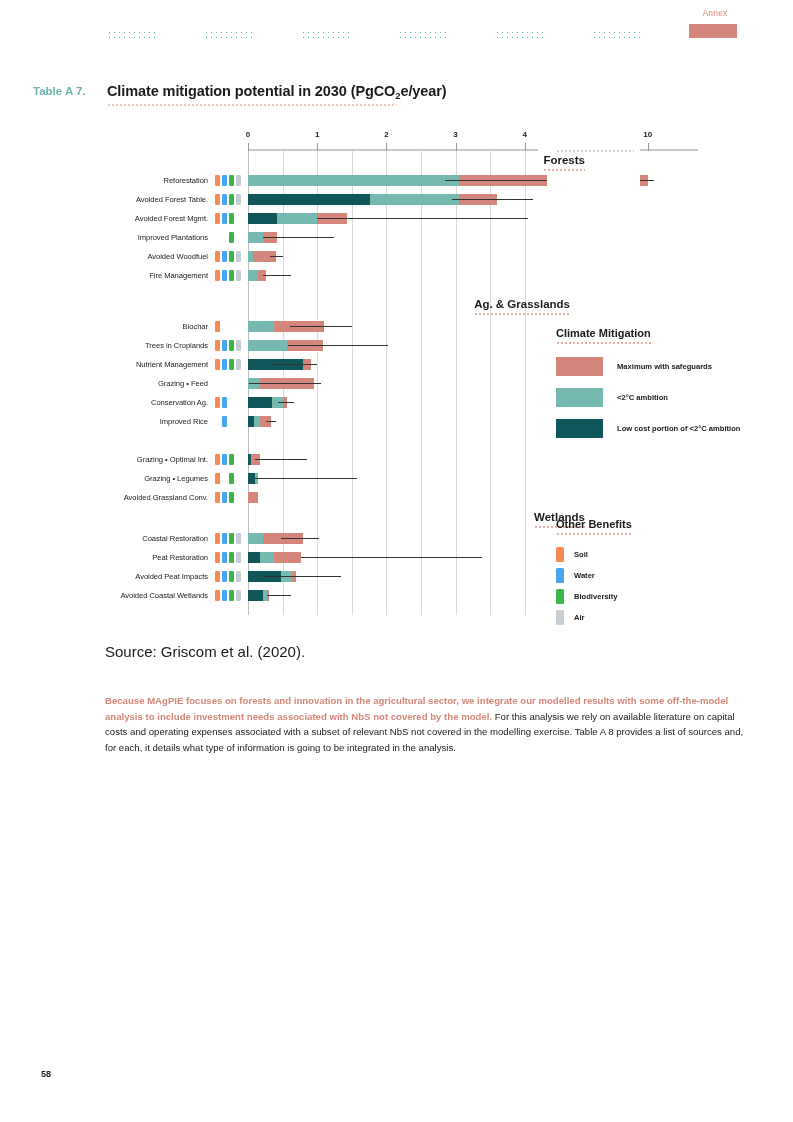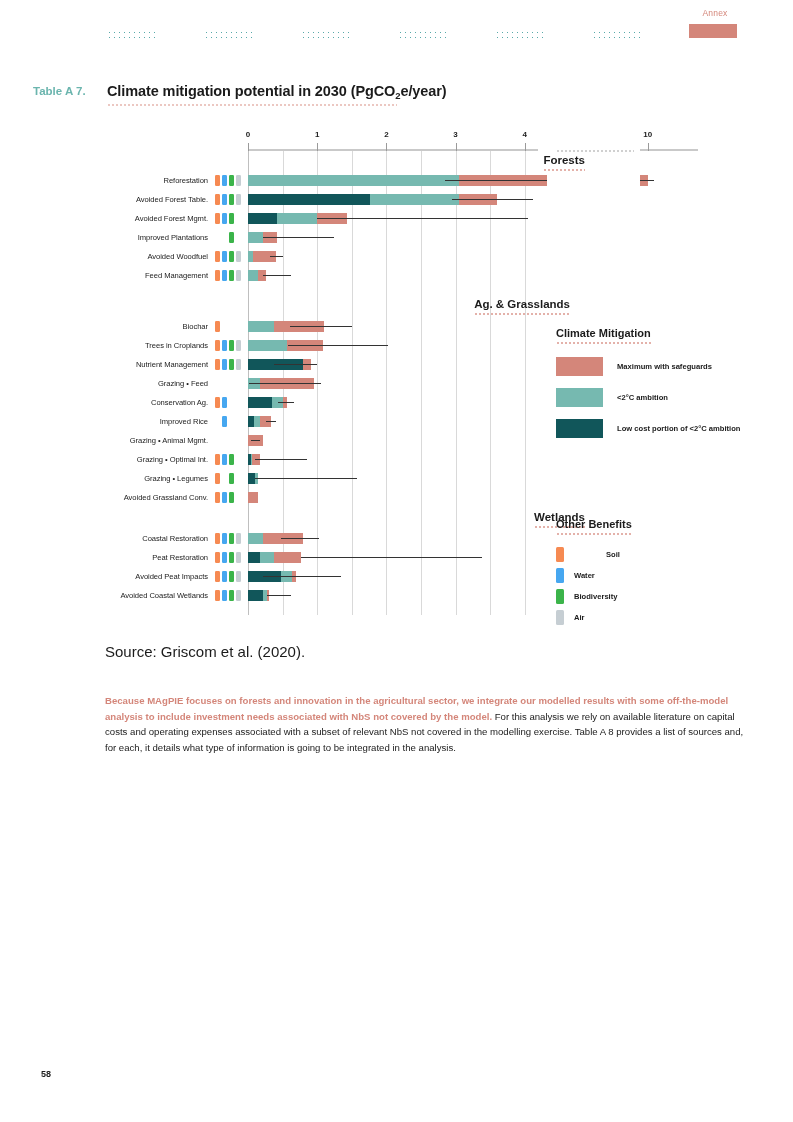--- a/index.html
+++ b/index.html
@@ -193,21 +193,21 @@
         <div class="sw s0" style="background: rgb(246, 138, 82);"></div>
         <div class="sw s1" style="background: rgb(70, 167, 240);"></div>
         <div class="sw s2" style="background: rgb(59, 180, 74);"></div>
         <div class="sw s3" style="background: rgb(198, 206, 211);"></div>
       </div>
       <div class="seg" style="left: 252.844px; width: 22.836px; background: rgb(212, 134, 122);"></div>
       <div class="seg" style="left: 248px; width: 4.844px; background: rgb(118, 185, 176);"></div>
       <div class="errbar" style="left: 270.144px; width: 12.456px;"></div>
     </div>
     <div class="row" style="top: 139px;">
-      <div class="rowlab">Feed Management</div>
+      <div class="rowlab">Fire Management</div>
       <div class="swatches">
         <div class="sw s0" style="background: rgb(246, 138, 82);"></div>
         <div class="sw s1" style="background: rgb(70, 167, 240);"></div>
         <div class="sw s2" style="background: rgb(59, 180, 74);"></div>
         <div class="sw s3" style="background: rgb(198, 206, 211);"></div>
       </div>
       <div class="seg" style="left: 257.688px; width: 8.304px; background: rgb(212, 134, 122);"></div>
       <div class="seg" style="left: 248px; width: 9.688px; background: rgb(118, 185, 176);"></div>
       <div class="errbar" style="left: 263.224px; width: 27.68px;"></div>
     </div>
@@ -266,26 +266,20 @@
     <div class="row" style="top: 285px;">
       <div class="rowlab">Improved Rice</div>
       <div class="swatches">
         <div class="sw s1" style="background: rgb(70, 167, 240);"></div>
       </div>
       <div class="seg" style="left: 259.764px; width: 11.072px; background: rgb(212, 134, 122);"></div>
       <div class="seg" style="left: 254.228px; width: 5.536px; background: rgb(118, 185, 176);"></div>
       <div class="seg" style="left: 248px; width: 6.228px; background: rgb(17, 86, 90);"></div>
       <div class="errbar" style="left: 265.992px; width: 9.688px;"></div>
     </div>
-    <div class="row" style="top: 304px;">
-      <div class="rowlab">Grazing • Animal Mgmt.</div>
-      <div class="swatches"></div>
-      <div class="seg" style="left: 248px; width: 15.224px; background: rgb(212, 134, 122);"></div>
-      <div class="errbar" style="left: 250.768px; width: 9.688px;"></div>
-    </div>
     <div class="row" style="top: 323px;">
       <div class="rowlab">Grazing • Optimal Int.</div>
       <div class="swatches">
         <div class="sw s0" style="background: rgb(246, 138, 82);"></div>
         <div class="sw s1" style="background: rgb(70, 167, 240);"></div>
         <div class="sw s2" style="background: rgb(59, 180, 74);"></div>
       </div>
       <div class="seg" style="left: 252.152px; width: 8.304px; background: rgb(212, 134, 122);"></div>
       <div class="seg" style="left: 251.46px; width: 0.8px; background: rgb(118, 185, 176);"></div>
       <div class="seg" style="left: 248px; width: 3.46px; background: rgb(17, 86, 90);"></div>
@@ -378,21 +372,21 @@
       <div class="leg-row" style="margin-bottom: 12px;">
         <div class="leg-sw-lg" style="background: rgb(17, 86, 90);"></div>
         <div class="leg-txt">Low cost portion of &lt;2°C ambition</div>
       </div>
     </div>
 </div>
 
 <div class="legend" style="left:556px;top:514px;">
   <div class="leg-title">Other Benefits</div>
   <div id="legben" style="margin-top:15px;">
-      <div class="leg-row" style="margin-bottom: 6px; gap: 32px;">
+      <div class="leg-row" style="margin-bottom: 6px;">
         <div class="leg-sw-sm" style="background: rgb(246, 138, 82);"></div>
         <div class="leg-txt sm">Soil</div>
       </div>
       <div class="leg-row" style="margin-bottom: 6px;">
         <div class="leg-sw-sm" style="background: rgb(70, 167, 240);"></div>
         <div class="leg-txt sm">Water</div>
       </div>
       <div class="leg-row" style="margin-bottom: 6px;">
         <div class="leg-sw-sm" style="background: rgb(59, 180, 74);"></div>
         <div class="leg-txt sm">Biodiversity</div>

